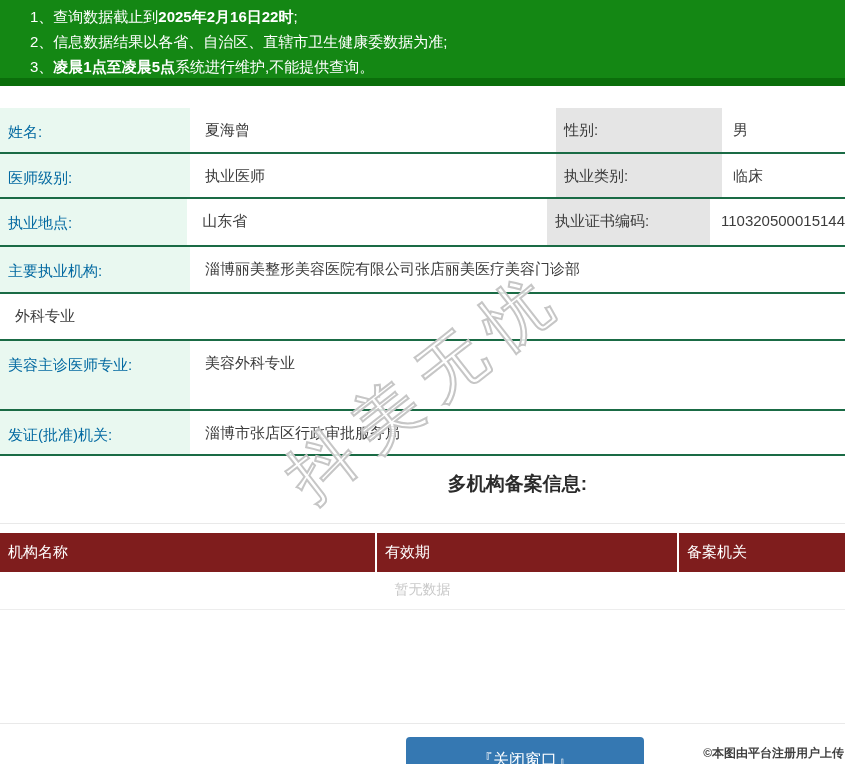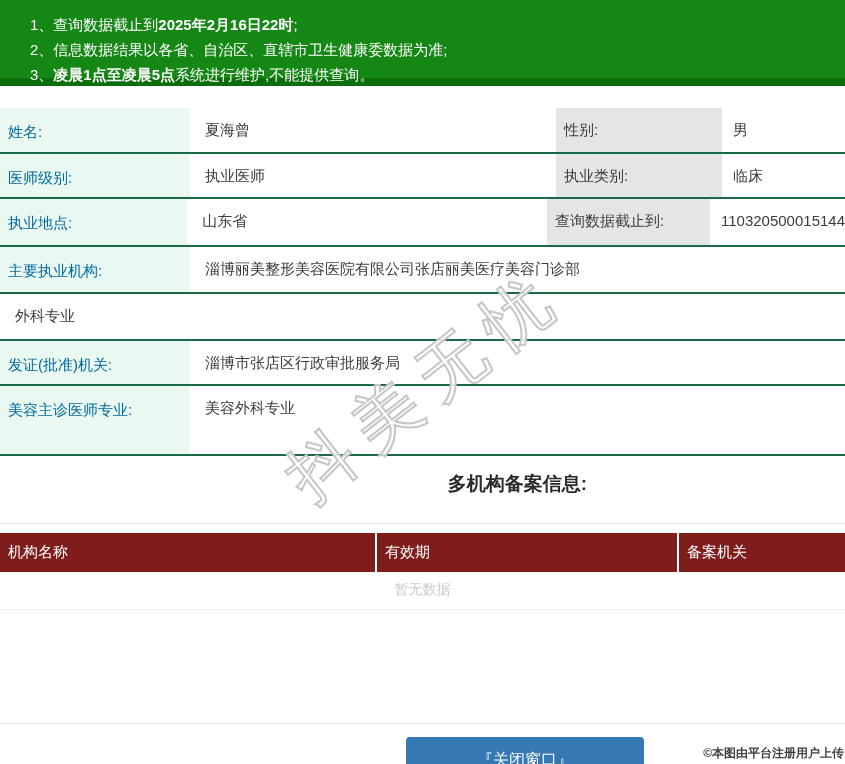--- a/index.html
+++ b/index.html
@@ -2,21 +2,21 @@
 <html><head>
 <meta charset="utf-8">
 <style>
   * { margin:0; padding:0; box-sizing:border-box; }
   html,body { width:845px; height:764px; overflow:hidden; background:#fff;
     font-family:"Liberation Sans","DejaVu Sans",sans-serif; }
   .page { position:relative; width:845px; height:764px; background:#fff; }
 
   
   .banner { position:absolute; left:0; top:0; width:845px; height:86px;
-    background:#148714; border-bottom:8px solid #0b6e0b; padding:12px 0 0 30px;
+    background:#148714; border-bottom:8px solid #0b6e0b; padding:4px 0 0 30px;
     color:#fff; font-size:15px; }
   .b-line { line-height:25px; white-space:nowrap; }
   .b-line b { font-weight:bold; }
 
   
   .info { position:absolute; left:0; top:108px; width:845px; }
   .row { display:flex; width:845px; border-bottom:2px solid #1a6b45; }
   .r0{height:46px;} .r1{height:45px;} .r2{height:48px;} .r3{height:47px;}
   .r4{height:47px;} .r5{height:70px;} .r6{height:45px;}
   .lbl  { width:190px; background:#e9f8f0; padding:13px 34px 0 8px;
@@ -80,37 +80,37 @@
     </div>
     <div class="row r1">
       <div class="lbl">医师级别:</div>
       <div class="val">执业医师</div>
       <div class="lbl2">执业类别:</div>
       <div class="val2">临床</div>
     </div>
     <div class="row r2">
       <div class="lbl">执业地点:</div>
       <div class="val">山东省</div>
-      <div class="lbl2">查询数据截止到:</div>
+      <div class="lbl2">执业证书编码:</div>
       <div class="val2">110320500015144</div>
     </div>
     <div class="row r3">
       <div class="lbl">主要执业机构:</div>
       <div class="val wide">淄博丽美整形美容医院有限公司张店丽美医疗美容门诊部</div>
     </div>
     <div class="row r4">
       <div class="val wide">外科专业</div>
     </div>
+    <div class="row r5">
+      <div class="lbl">美容主诊医师专业:</div>
+      <div class="val wide">美容外科专业</div>
+    </div>
     <div class="row r6">
       <div class="lbl">发证(批准)机关:</div>
       <div class="val wide">淄博市张店区行政审批服务局</div>
-    </div>
-    <div class="row r5">
-      <div class="lbl">美容主诊医师专业:</div>
-      <div class="val wide">美容外科专业</div>
     </div>
   </div>
 
   <div class="section-title">多机构备案信息:</div>
 
   <div class="rec-header">
     <div class="hc hc1">机构名称</div>
     <div class="hc hc2">有效期</div>
     <div class="hc hc3">备案机关</div>
   </div>

